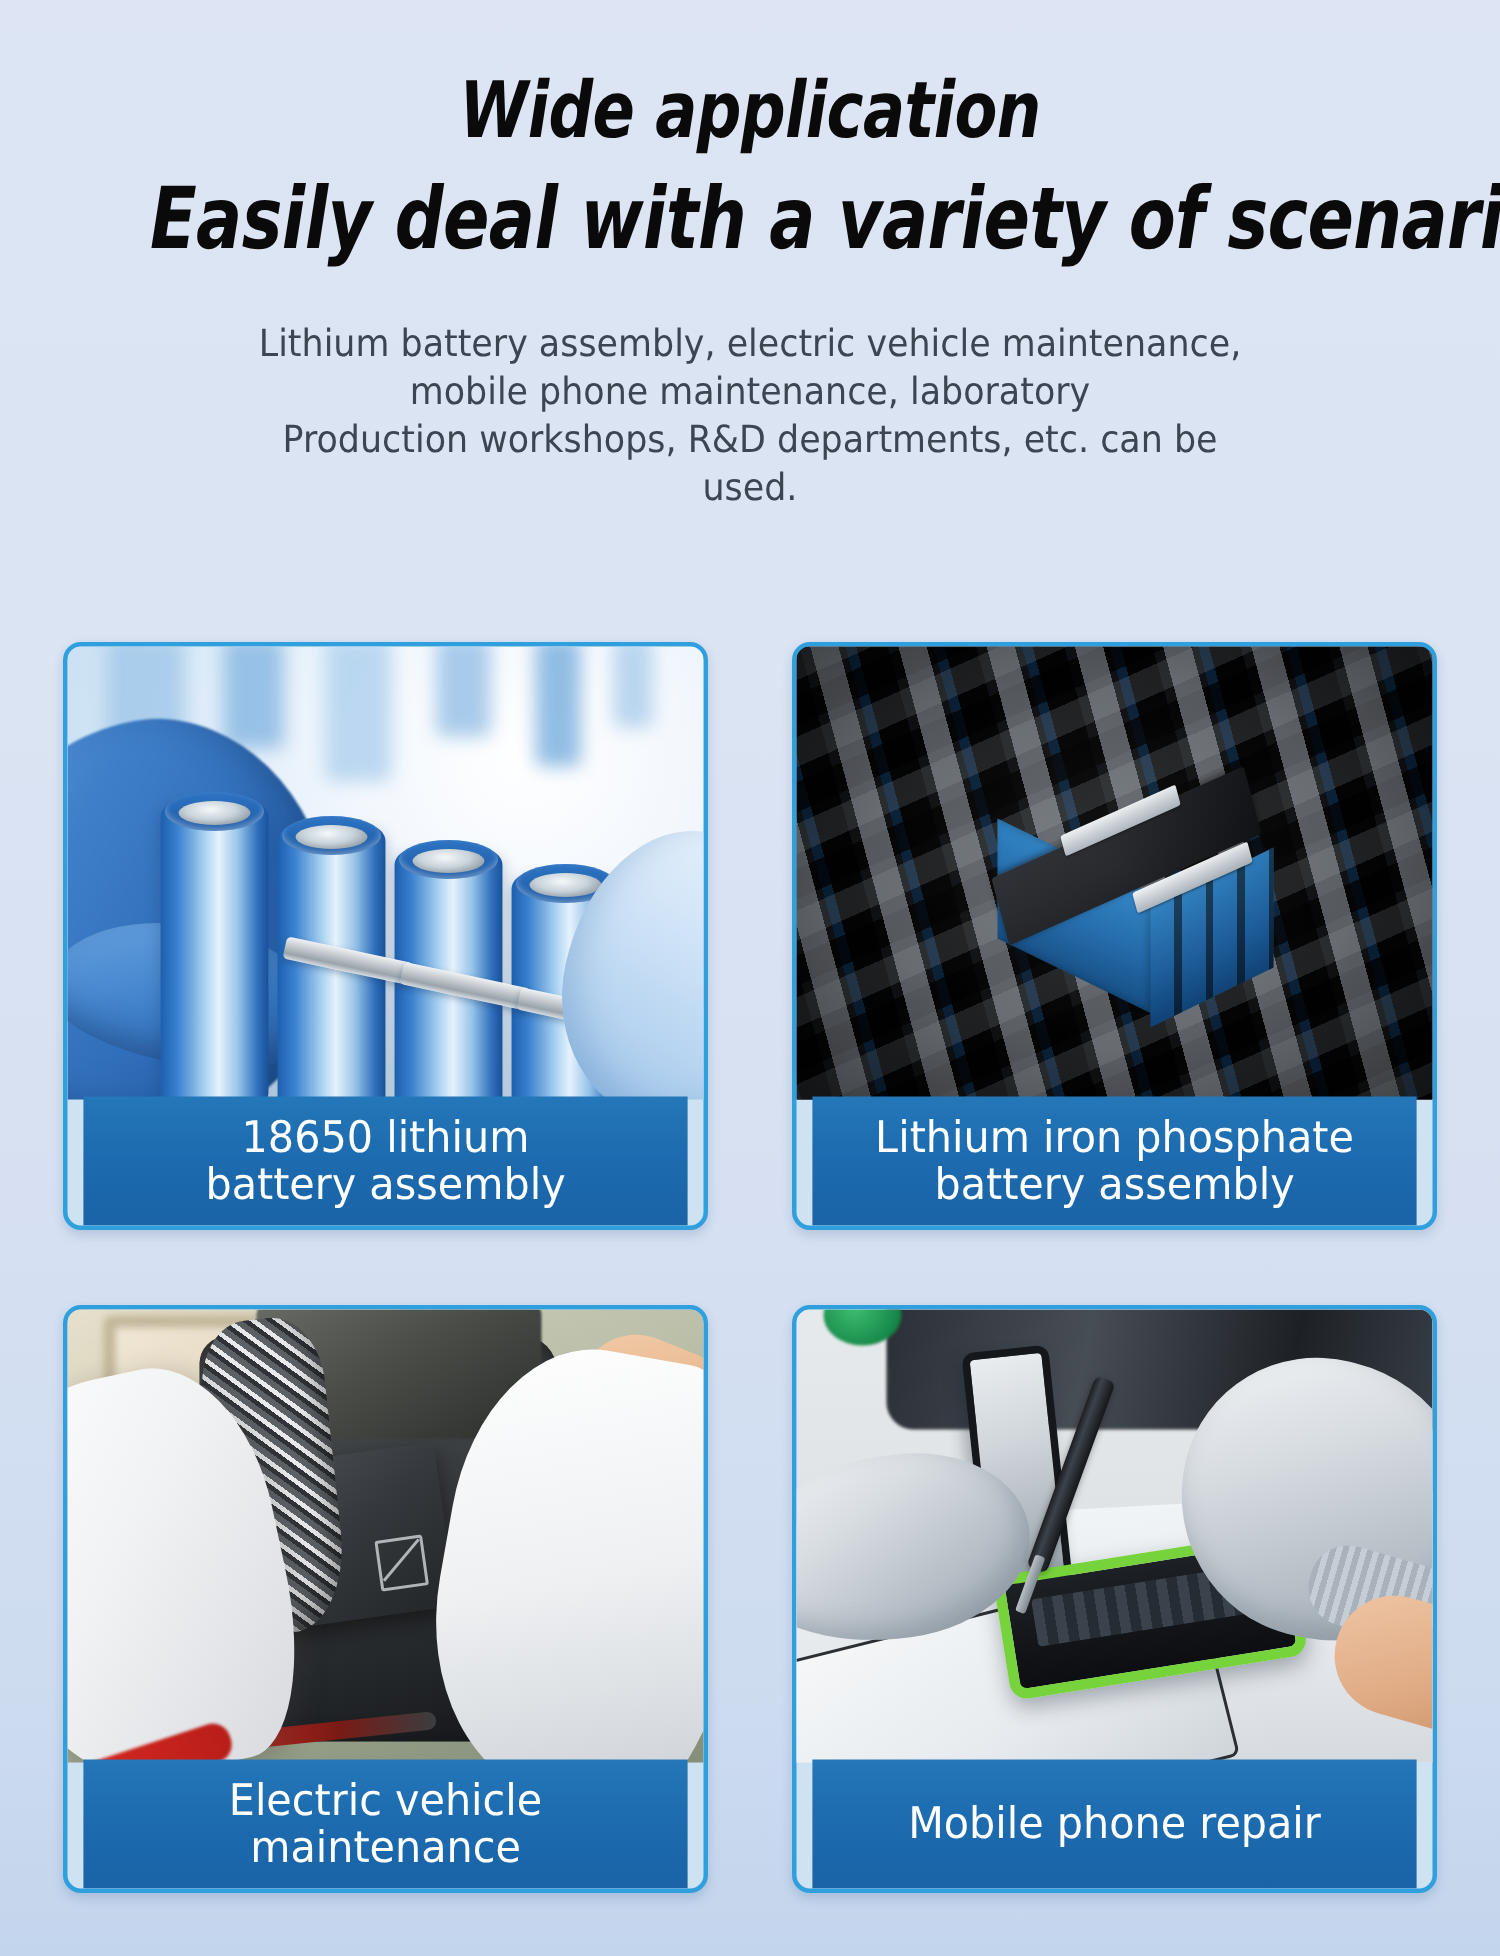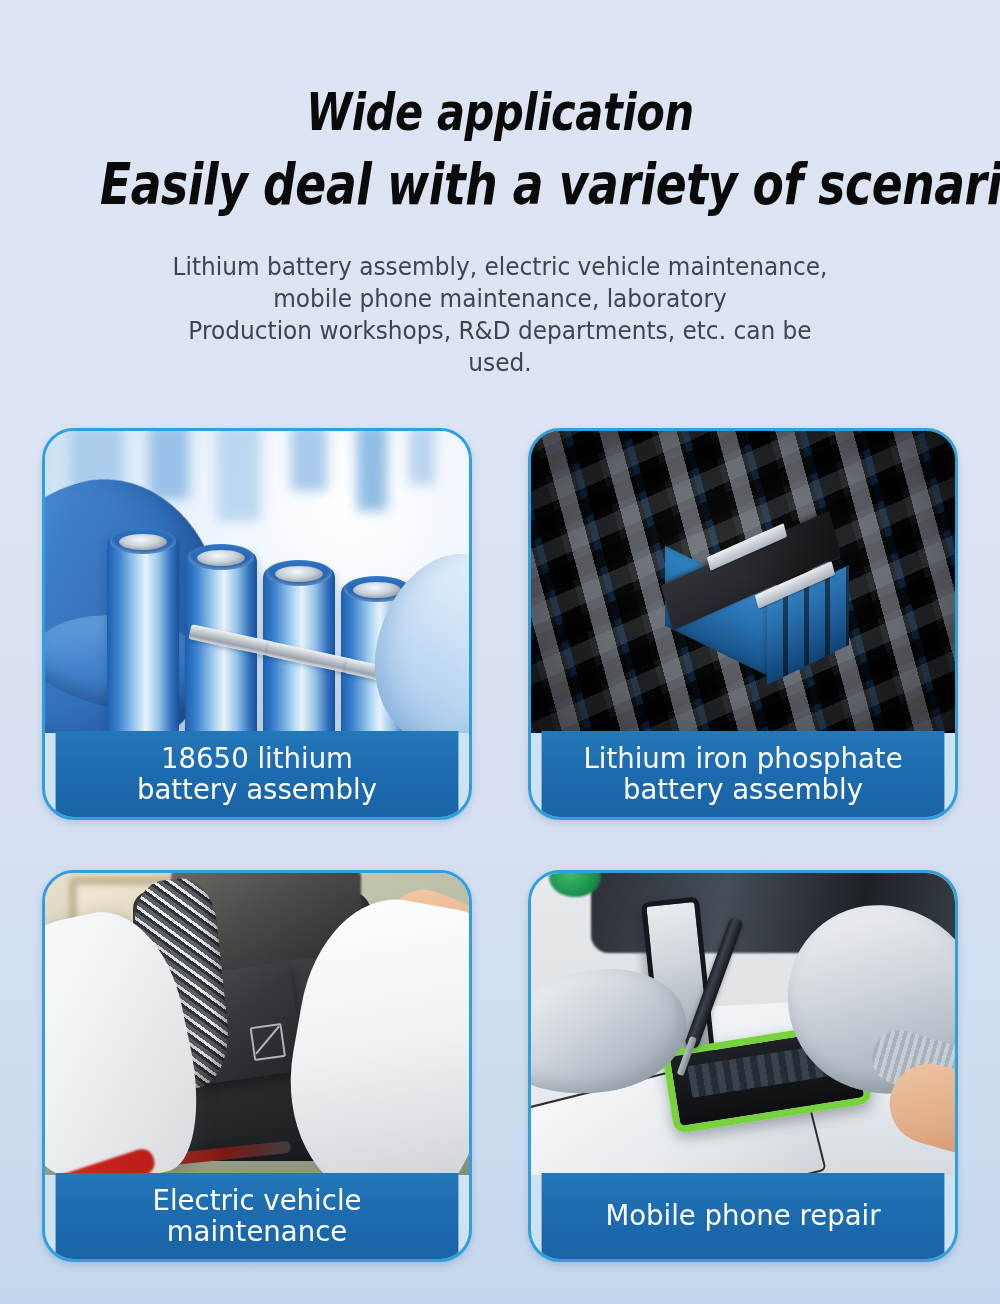--- a/index.html
+++ b/index.html
@@ -20,21 +20,21 @@
   }
 
   .page {
     position: relative;
     width: 1000px;
     height: 1304px;
   }
 
   
   .headings {
-    padding-top: 86px;
+    padding-top: 48px;
     text-align: center;
   }
   .heading-main,
   .heading-sub {
     color: #0a0a0a;
     font-family: "DejaVu Sans", sans-serif;
     font-weight: bold;
     font-style: italic;
     letter-spacing: -0.5px;
     line-height: 1.0;
@@ -74,21 +74,21 @@
     display: grid;
     grid-template-columns: 430px 430px;
     grid-template-rows: 392px 392px;
     column-gap: 56px;
     row-gap: 50px;
   }
 
   .card {
     position: relative;
     border: 3px solid #2fa0dd;
-    border-radius: 32px;
+    border-radius: 12px;
     overflow: hidden;
     background: #cfe2f2;
     box-shadow: 0 3px 7px rgba(28, 70, 120, 0.18);
   }
 
   .card-photo {
     position: relative;
     width: 100%;
     height: 302px;
     overflow: hidden;

